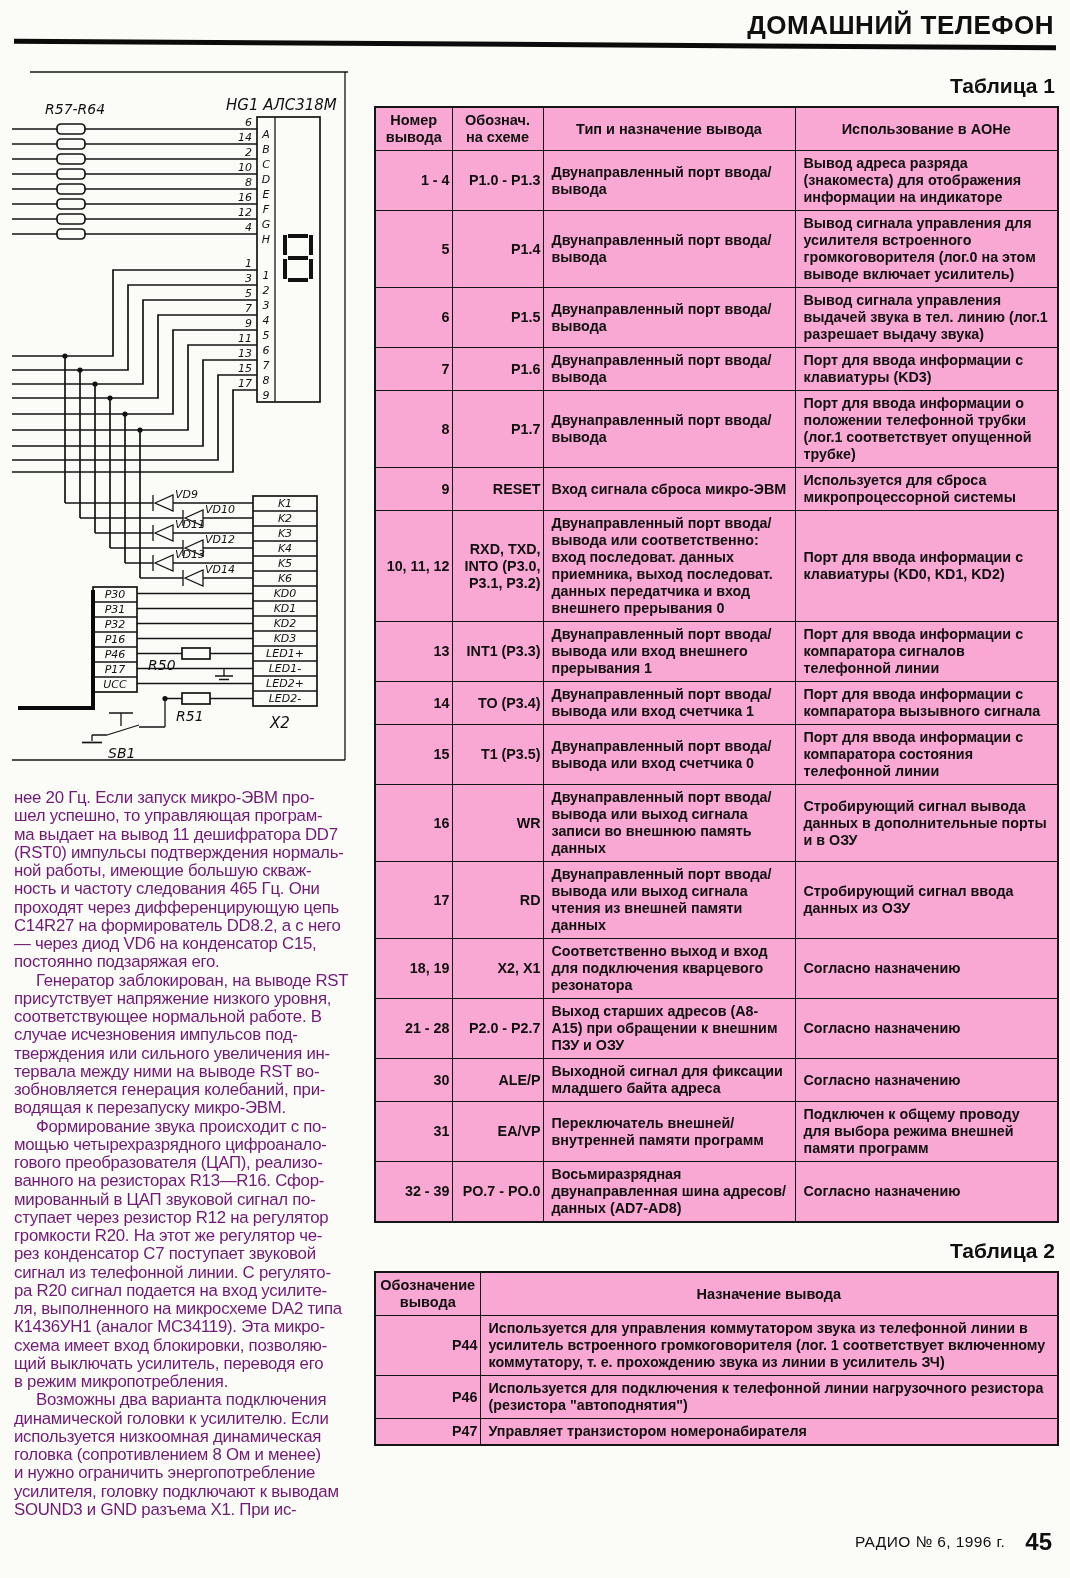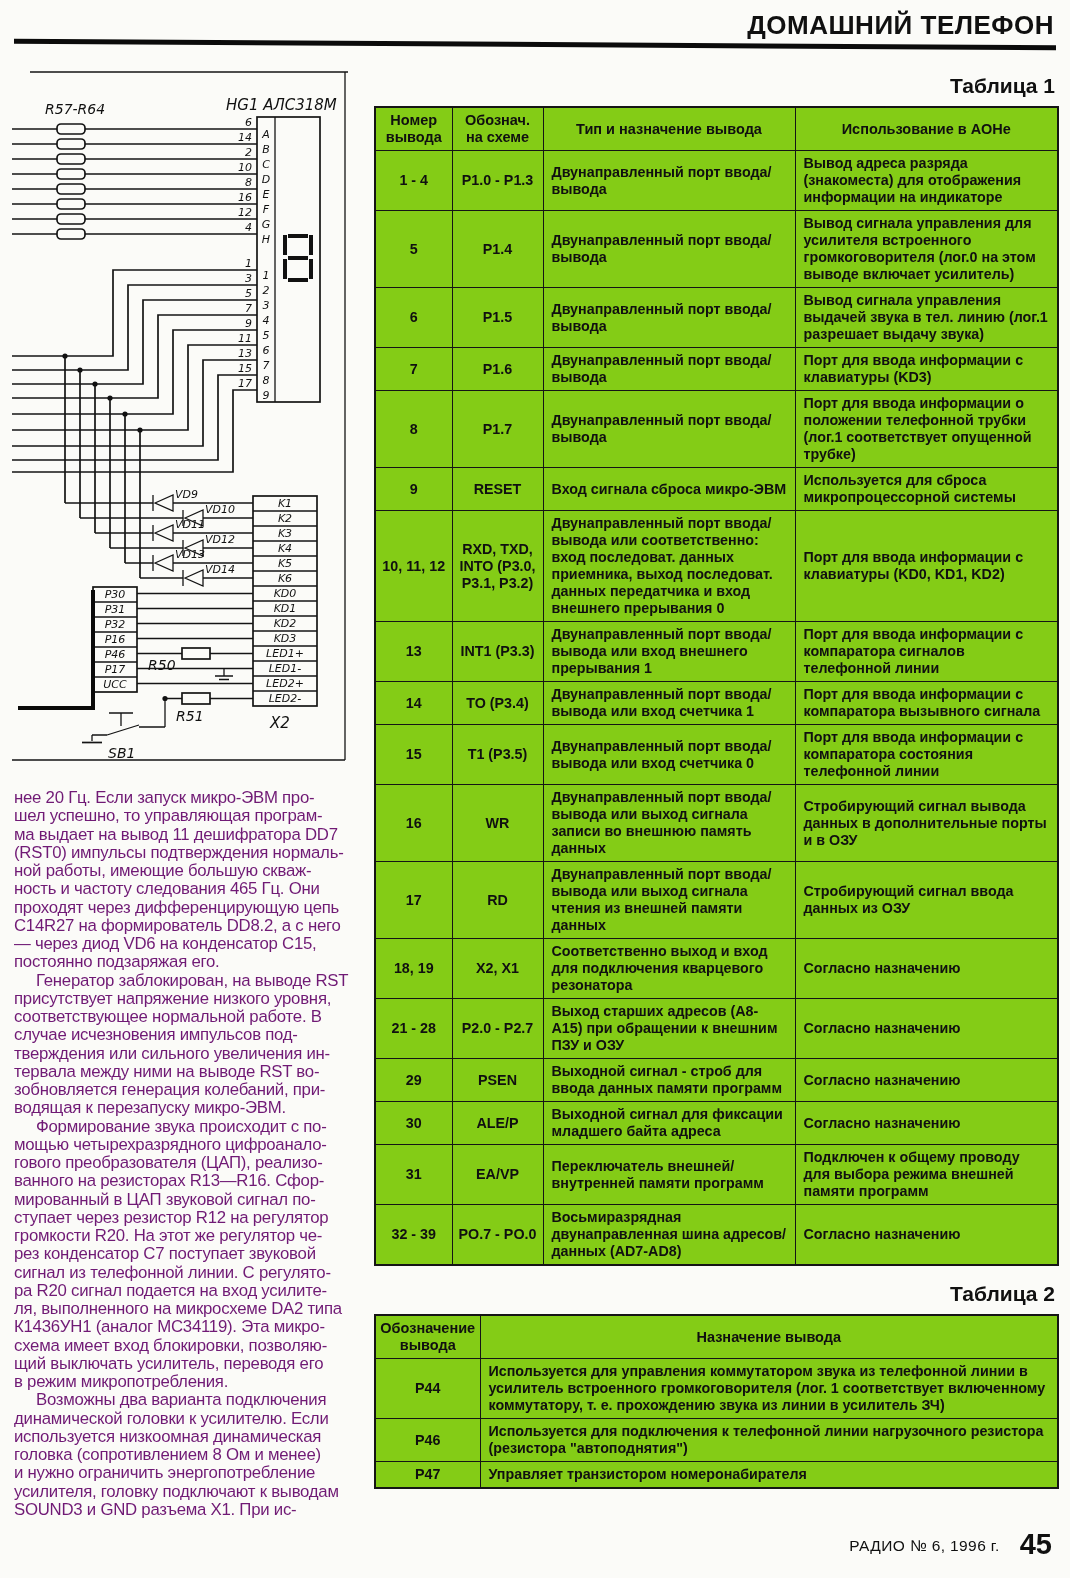--- a/index.html
+++ b/index.html
@@ -29,32 +29,32 @@
   .end{text-anchor:end;}
   
   .article{position:absolute;left:14px;top:789px;width:362px;
     font-size:16.8px;line-height:18.25px;letter-spacing:-.25px;color:#701a75;}
   .article p{margin:0;white-space:pre-line;text-align:left;}
   .article p.ind{text-indent:22px;}
   
   .right-col{position:absolute;left:374px;top:74px;width:683px;}
   .tcap{font-weight:bold;font-size:21px;text-align:right;margin:0 2px 8px 0;}
   .tcap2{margin-top:16px;}
-  table{border-collapse:collapse;table-layout:fixed;width:683px;background:#84cc16;}
+  table{border-collapse:collapse;table-layout:fixed;width:683px;background:#f9a8d4;}
   table,th,td{border:1.6px solid #151515;}
   table{border-width:2.5px;}
   th{font:bold 14.5px/17px "Liberation Sans",sans-serif;text-align:center;
      vertical-align:middle;padding:4px 4px;}
   td{font:bold 14.3px/17px "Liberation Sans",sans-serif;vertical-align:middle;
      padding:4px 7px 4px 8px;}
-  td.c{text-align:center;padding:4px 2px;}
+  td.c{text-align:right;padding:4px 2px;}
   
   .footer{position:absolute;right:18px;top:1528px;white-space:nowrap;}
   .footer .jr{font-size:15.5px;letter-spacing:.4px;}
-  .footer .pg{font-size:29px;font-weight:bold;margin-left:20px;vertical-align:-3px;}
+  .footer .pg{font-size:24px;font-weight:bold;margin-left:20px;vertical-align:-3px;}
 </style>
 </head>
 <body>
 
 <div class="masthead">ДОМАШНИЙ ТЕЛЕФОН</div>
 <div class="headrule"></div>
 
 <div class="schem">
 <svg viewBox="0 0 350 700" xmlns="http://www.w3.org/2000/svg">
 
@@ -362,26 +362,20 @@
         </tr>
 
 
         <tr>
           <td class="c">21 - 28</td>
           <td class="c">P2.0 - P2.7</td>
           <td>Выход старших адресов (A8-A15) при обращении к внешним ПЗУ и ОЗУ</td>
           <td>Согласно назначению</td>
         </tr>
 
-        <tr>
-          <td class="c">29</td>
-          <td class="c">PSEN</td>
-          <td>Выходной сигнал - строб для ввода данных памяти программ</td>
-          <td>Согласно назначению</td>
-        </tr>
 
         <tr>
           <td class="c">30</td>
           <td class="c">ALE/P</td>
           <td>Выходной сигнал для фиксации младшего байта адреса</td>
           <td>Согласно назначению</td>
         </tr>
 
         <tr>
           <td class="c">31</td>

